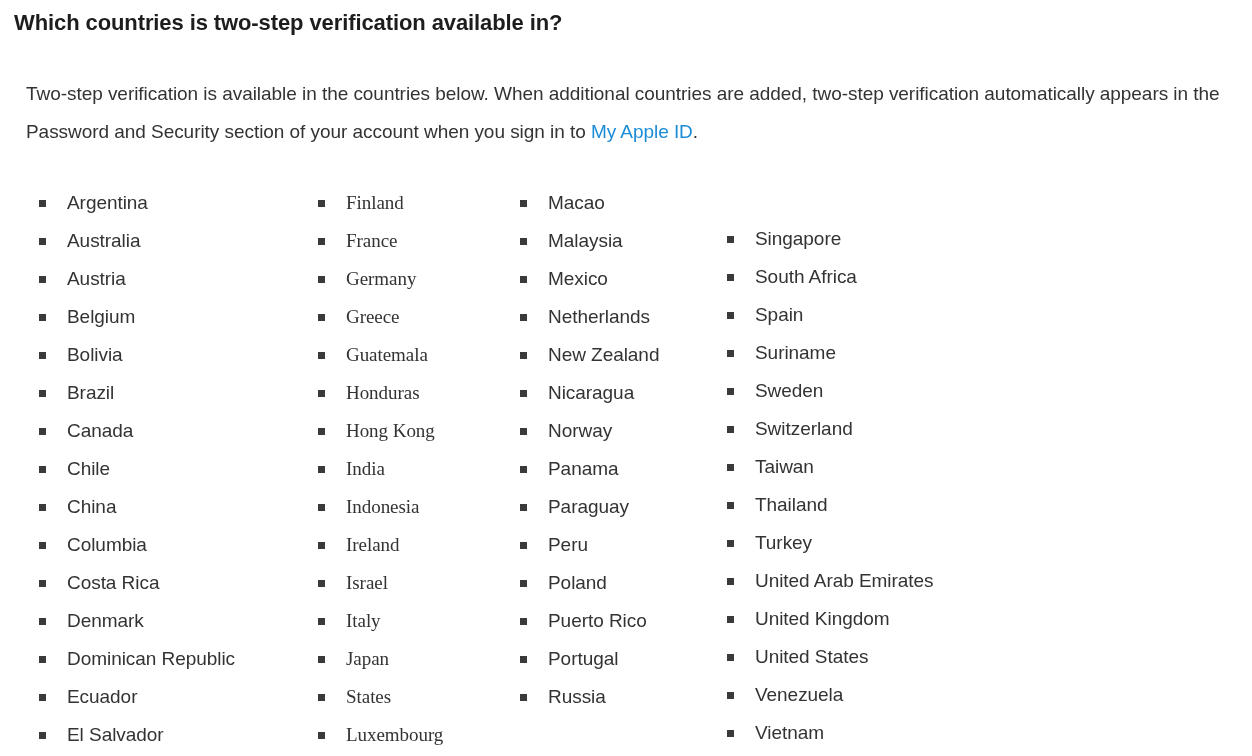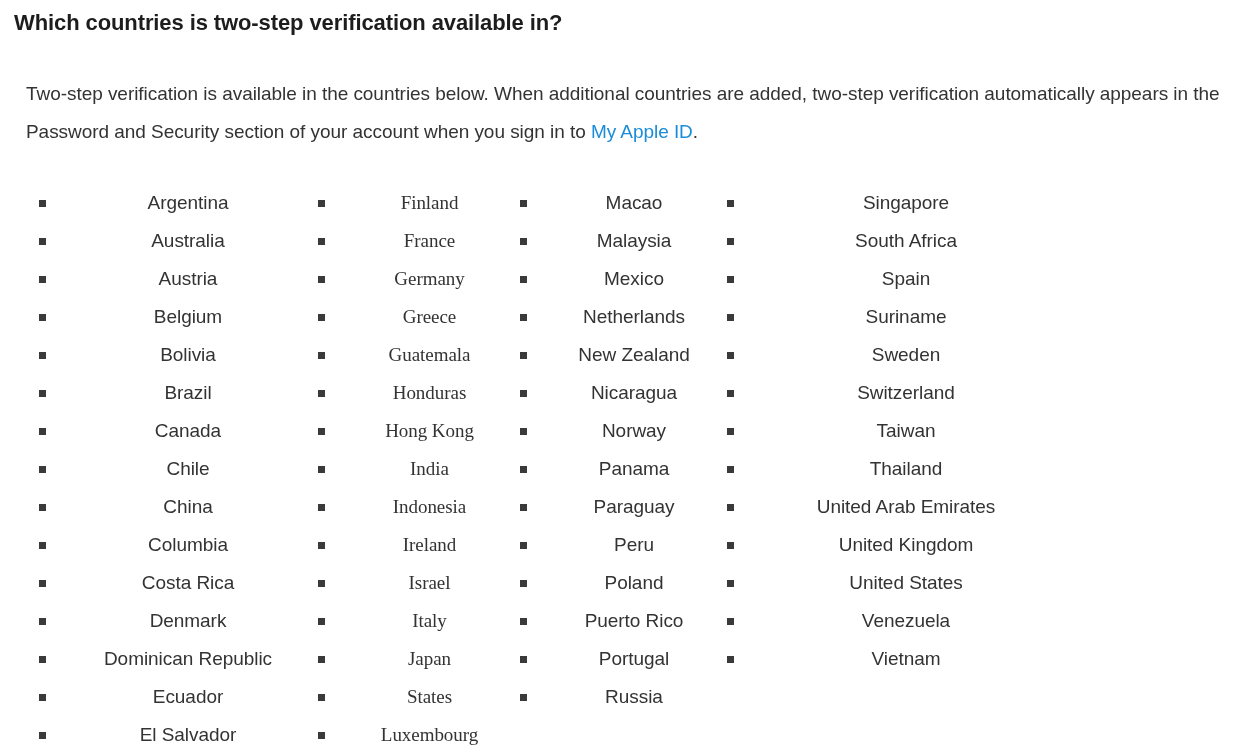--- a/index.html
+++ b/index.html
@@ -67,32 +67,31 @@
   .country-column {
     position: absolute;
     top: 0;
     margin: 0;
     padding: 0;
     list-style: none;
   }
   .col-1 { left: 39px;  width: 270px; }
   .col-2 { left: 318px; width: 195px; font-family: Liberation Serif, serif; }
   .col-3 { left: 520px; width: 200px; }
-  .col-4 { left: 727px; width: 330px; }
+  .col-4 { left: 727px; width: 330px; margin-top: 36px; }
 
   .country-item {
     position: relative;
     height: 38px;
     line-height: 38px;
     padding-left: 28px;
     font-size: 19px;
     color: #333333;
     white-space: nowrap;
     letter-spacing: -0.05px;
-    text-align: center;
   }
   .bullet-square {
     position: absolute;
     left: 0;
     top: 50%;
     margin-top: -3px;
     width: 7px;
     height: 7px;
     background: #3a3a3a;
     display: block;
@@ -163,20 +162,21 @@
       </ul>
     <ul class="country-column col-4">
         <li class="country-item"><span class="bullet-square"></span><span class="country-label">Singapore</span></li>
         <li class="country-item"><span class="bullet-square"></span><span class="country-label">South Africa</span></li>
         <li class="country-item"><span class="bullet-square"></span><span class="country-label">Spain</span></li>
         <li class="country-item"><span class="bullet-square"></span><span class="country-label">Suriname</span></li>
         <li class="country-item"><span class="bullet-square"></span><span class="country-label">Sweden</span></li>
         <li class="country-item"><span class="bullet-square"></span><span class="country-label">Switzerland</span></li>
         <li class="country-item"><span class="bullet-square"></span><span class="country-label">Taiwan</span></li>
         <li class="country-item"><span class="bullet-square"></span><span class="country-label">Thailand</span></li>
+        <li class="country-item"><span class="bullet-square"></span><span class="country-label">Turkey</span></li>
         <li class="country-item"><span class="bullet-square"></span><span class="country-label">United Arab Emirates</span></li>
         <li class="country-item"><span class="bullet-square"></span><span class="country-label">United Kingdom</span></li>
         <li class="country-item"><span class="bullet-square"></span><span class="country-label">United States</span></li>
         <li class="country-item"><span class="bullet-square"></span><span class="country-label">Venezuela</span></li>
         <li class="country-item"><span class="bullet-square"></span><span class="country-label">Vietnam</span></li>
       </ul>
   </div>
 
 </div>
 

